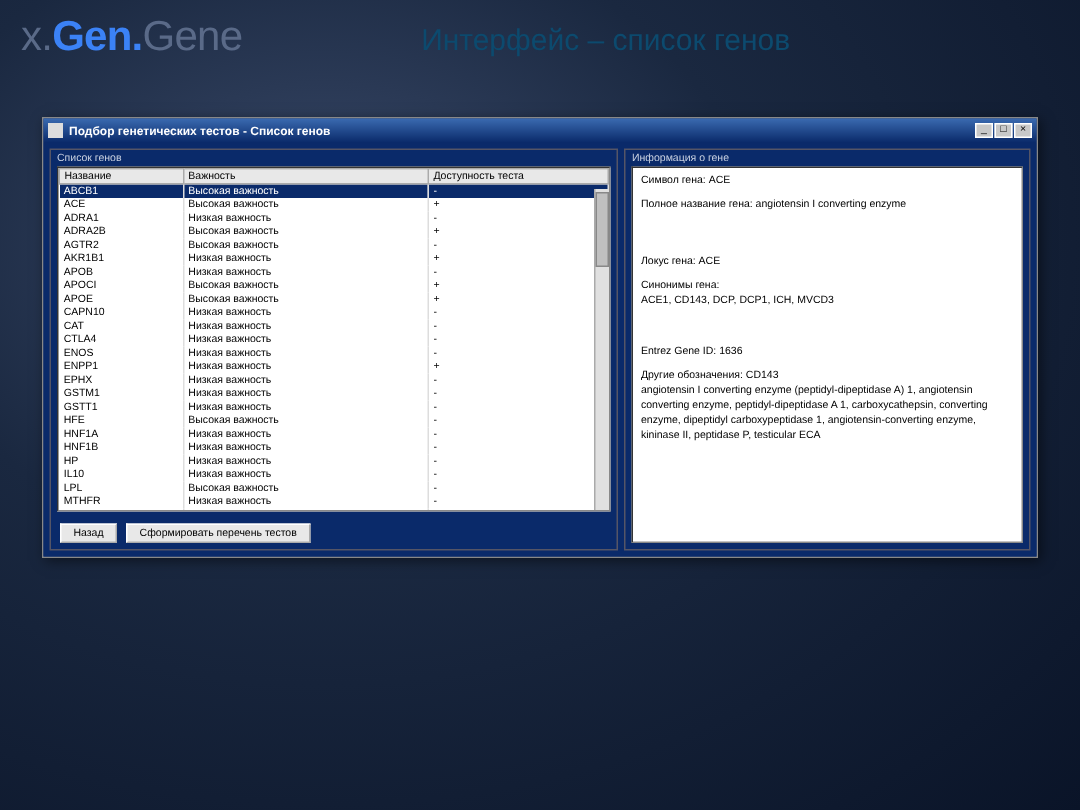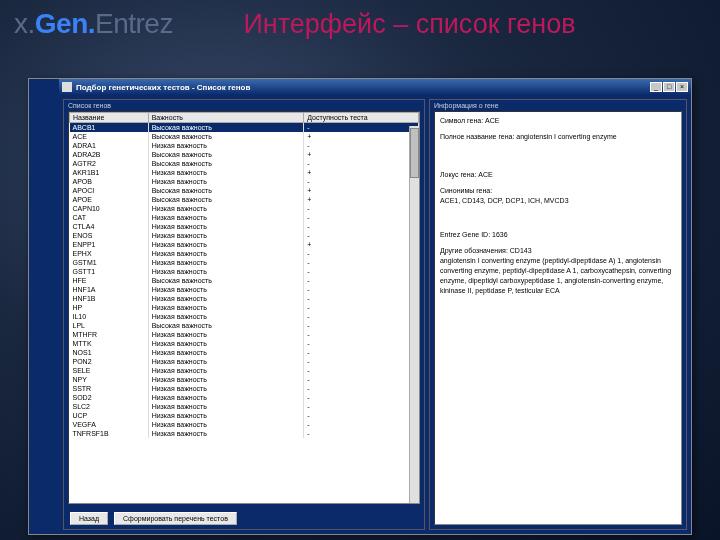--- a/index.html
+++ b/index.html
@@ -5,26 +5,25 @@
   * { box-sizing: border-box; margin: 0; padding: 0; }
   html, body { width: 720px; height: 540px; overflow: hidden; font-family: Tahoma, Arial, sans-serif; }
   body {
     background: radial-gradient(ellipse at 30% 30%, #3a4a6a 0%, #1a2840 40%, #0a1428 100%);
   }
   .slide-header { display: flex; align-items: baseline; padding: 8px 14px 4px 14px; }
   .logo { font-size: 28px; font-weight: 300; letter-spacing: -0.5px; }
   .logo .x { color: #5a6a88; }
   .logo .gen { color: #3b82f6; font-weight: 600; }
   .logo .cloud { color: #5a6a88; font-weight: 400; }
-  .slide-title { flex: 1; text-align: center; font-size: 27px; color: #be185d; font-weight: 400; padding-right: 60px;}
+  .slide-title { flex: 1; text-align: center; font-size: 20px; color: #0c4a6e; font-weight: 400; padding-right: 60px;}
   .app-window {
-    position: absolute; left: 28px; top: 78px; width: 664px; height: 457px;
+    position: absolute; left: 28px; top: 78px; width: 664px; height: 294px;
     background: #0a2a6a; border: 1px solid #888;
     box-shadow: 2px 2px 8px rgba(0,0,0,0.5);
-    padding-left: 30px;
   }
   .titlebar {
     height: 16px; background: linear-gradient(#3a6ab0, #0a2a6a);
     display: flex; align-items: center; padding: 0 3px; color: #fff; font-size: 8px;
   }
   .titlebar-icon { width: 10px; height: 10px; background: #ddd; margin-right: 4px; }
   .titlebar-text { flex: 1; font-weight: bold; }
   .win-btns { display: flex; gap: 1px; }
   .win-btn { width: 12px; height: 10px; background: #c8c8c8; border: 1px solid #fff; font-size: 7px; line-height: 8px; text-align: center; color: #000; cursor: pointer;}
   .window-body { display: flex; height: calc(100% - 16px); background: #0a2a6a; padding: 4px; gap: 4px; }
@@ -49,21 +48,21 @@
   .info-body .lbl:first-child { margin-top: 0; }
   .col-name { width: 48px; }
   .col-imp { width: 95px; }
   .col-avail { width: 70px; }
 </style>
 </head>
 <body>
 
 <div class="slide-header">
   <div class="logo">
-    <span class="x">x.</span><span class="gen">Gen.</span><span class="cloud">Entrez</span>
+    <span class="x">x.</span><span class="gen">Gen.</span><span class="cloud">Gene</span>
   </div>
   <div class="slide-title">Интерфейс – список генов</div>
 </div>
 
 <div class="app-window">
   <div class="titlebar">
     <div class="titlebar-icon"></div>
     <div class="titlebar-text">Подбор генетических тестов - Список генов</div>
     <div class="win-btns">
       <div class="win-btn">_</div>

